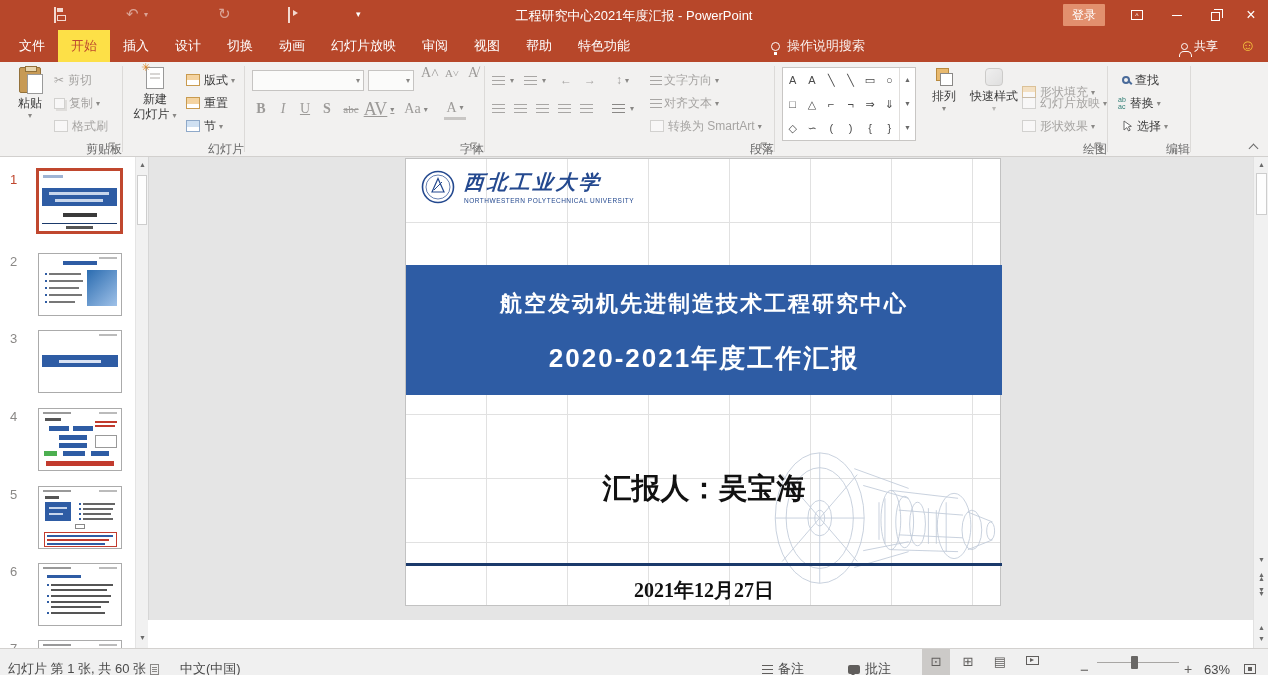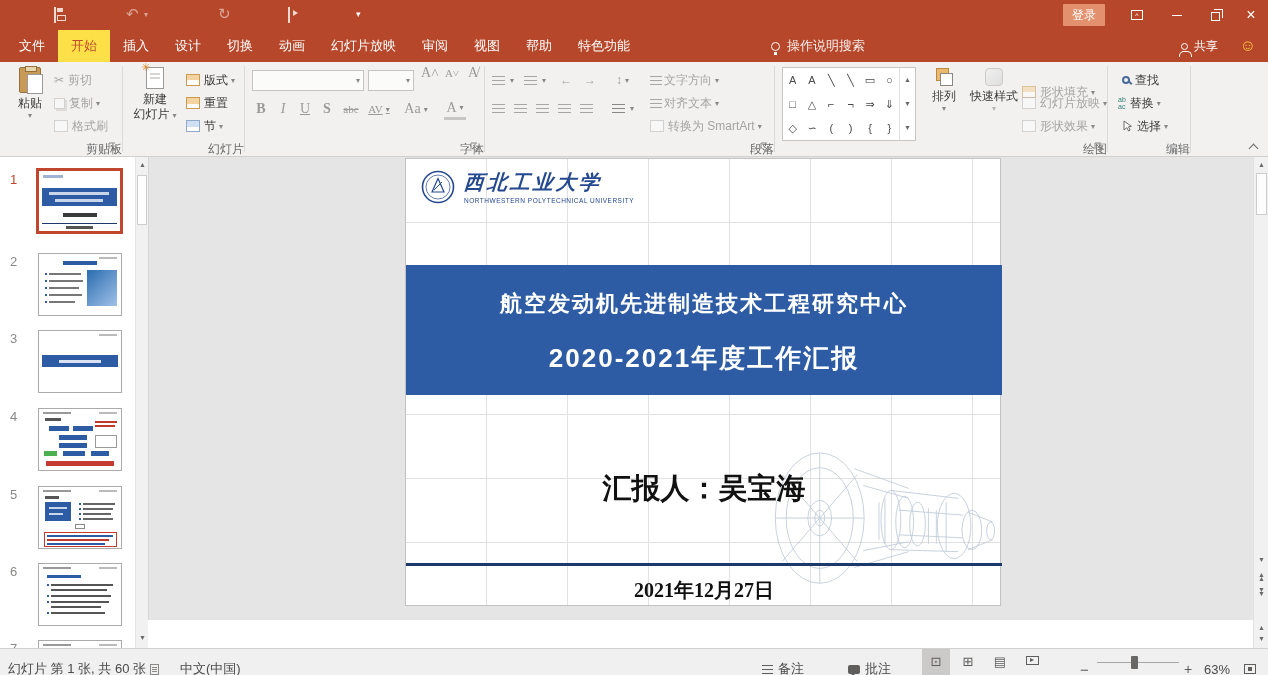--- a/index.html
+++ b/index.html
@@ -133,20 +133,21 @@
 
 <div id="app">
 
   <div id="titlebar">
     <span class="qat-ico" style="left:54px"><span class="ico-save"></span></span>
     <span class="qat-ico dimmed" style="left:126px;top:5px;font-size:15px">↶</span>
     <span class="qat-ico dimmed" style="left:144px;top:10px;font-size:8px">▾</span>
     <span class="qat-ico dimmed" style="left:218px;top:5px;font-size:15px">↻</span>
     <span class="qat-ico" style="left:288px"><span class="ico-show"></span></span>
     <span class="qat-ico" style="left:356px;top:9px;font-size:9px">▾</span>
+    <div id="tb-title">工程研究中心2021年度汇报 - PowerPoint</div>
     <div id="login-btn">登录</div>
     <div class="winbtn" style="left:1120px"><span class="ico-ribopt">^</span></div>
     <div class="winbtn" style="left:1160px"><span class="ico-min"></span></div>
     <div class="winbtn" style="left:1198px"><span class="ico-restore"></span></div>
     <div class="winbtn" style="left:1234px;font-size:16px">×</div>
   </div>
 
   <div id="tabrow">
     <span class="tab" style="margin-left:6px">文件</span>
     <span class="tab active">开始</span>
@@ -217,21 +218,21 @@
     <div class="fontbox" style="left:252px;top:8px;width:112px">▾</div>
     <div class="fontbox" style="left:368px;top:8px;width:46px">▾</div>
     <div class="fletter" style="left:420px;width:20px">A˄</div>
     <div class="fletter" style="left:442px;width:20px;font-size:11px">A˅</div>
     <div class="fletter" style="left:464px;width:18px">A̸</div>
     <div class="fletter" style="left:252px;top:36px;width:18px;font-weight:bold">B</div>
     <div class="fletter" style="left:274px;top:36px;width:18px;font-style:italic">I</div>
     <div class="fletter" style="left:296px;top:36px;width:18px;text-decoration:underline">U</div>
     <div class="fletter" style="left:318px;top:36px;width:18px;font-weight:bold">S</div>
     <div class="fletter" style="left:340px;top:36px;width:22px;font-size:11px;text-decoration:line-through">abc</div>
-    <div class="fletter dd" style="left:366px;top:36px;width:26px;font-size:11px;text-decoration:underline">AV</div>
+    <div class="fletter dd" style="left:366px;top:36px;width:26px;font-size:18px;text-decoration:underline">AV</div>
     <div class="fletter dd" style="left:404px;top:36px;width:24px">Aa</div>
     <div class="fletter dd" style="left:444px;top:36px;width:22px;border-bottom:3px solid #C8C6C4">A</div>
     <div class="grp-label" style="left:244px;width:240px">字体</div>
     <svg class="launch" style="left:470px" viewBox="0 0 11 11">
         <path d="M1,1 V7 M1,1 H7 M3,3 L8,8 M8,4 V8 H4" stroke="#8a8886" fill="none" stroke-width="1"></path>
       </svg>
     <div class="gsep" style="left:484px"></div>
 
     <div class="sbtn dd" style="left:492px;top:8px">
         <span class="ln"></span>

